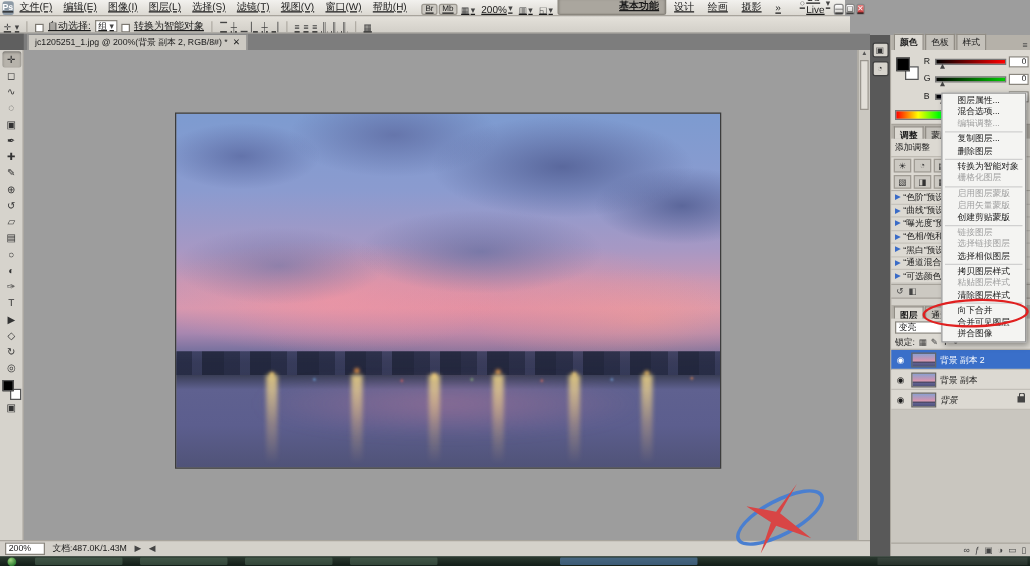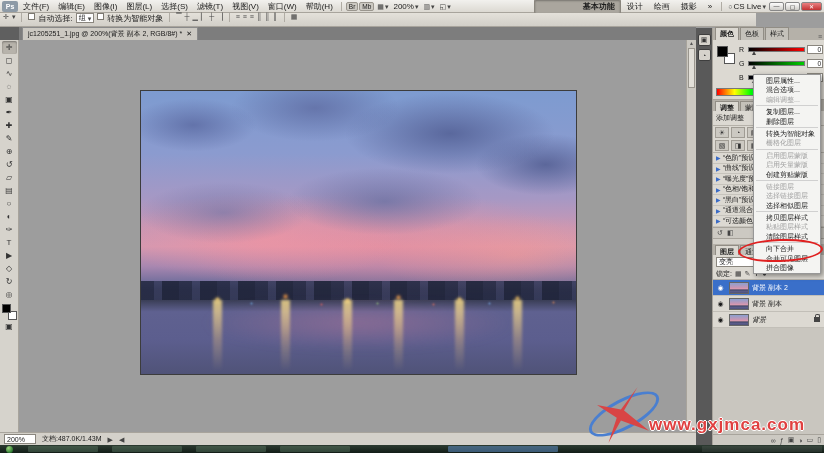--- a/index.html
+++ b/index.html
@@ -1,40 +1,40 @@
 <!DOCTYPE html>
 <html><head>
 <meta charset="utf-8">
 <style>
   * { margin:0; padding:0; box-sizing:border-box; }
   body { background:#666; font-family:"Liberation Sans","DejaVu Sans",sans-serif; }
   .root { position:relative; width:824px; height:453px; overflow:hidden; background:#9d9d9d;
           font-size:8px; color:#1a1a1a; }
 
   
-  .menubar { position:absolute; left:0; top:0; width:824px; height:13px;
+  .menubar { position:absolute; left:0; top:0; width:676px; height:13px;
              background:linear-gradient(#f2f1ee,#dcd9d2); border-bottom:1px solid #a8a49c;
-             display:flex; align-items:center; padding:0 2px; gap:1px; }
+             display:flex; align-items:flex-end; padding:0 2px; gap:1px;text-decoration:underline; }
   .pslogo { width:16px; height:11px; background:#8d9aa6; color:#fff; font-weight:bold;
             font-size:7px; display:flex; align-items:center; justify-content:center; border-radius:2px; }
   .mi { padding:1px 4px; white-space:nowrap; cursor:default; }
   .sep-v { width:1px; height:9px; background:#b0aca4; margin:0 3px; }
   .badge { border:1px solid #9a968e; background:#ccc9c2; border-radius:2px; padding:0 2px;
            font-size:6.5px; height:9px; display:flex; align-items:center; }
   .ddico { display:flex; align-items:center; gap:1px; padding:0 2px; }
   .ws { padding:1px 5px; border-radius:2px; white-space:nowrap; }
   .ws.active { background:#aaa69e; border:1px solid #8a867e; box-shadow:inset 0 1px 2px rgba(0,0,0,.3); font-weight:bold;padding-left:48px; }
   .winbtn { width:15px; height:9px; border:1px solid #888; border-radius:2px;
             background:linear-gradient(#fdfdfd,#cfcdc8); font-size:6px; display:flex;
             align-items:center; justify-content:center; }
   .winbtn.close { background:linear-gradient(#e98080,#c23232); color:#fff; width:21px; }
 
-  .optbar { position:absolute; left:0; top:13px; width:756px; height:14px;
+  .optbar { position:absolute; left:0; top:13px; width:680px; height:14px;
             background:linear-gradient(#e4e1da,#d2cfc8); border-bottom:1px solid #a8a49c;
-            display:flex; align-items:flex-start; padding:0 3px; gap:3px; }
+            display:flex; align-items:flex-end; padding:0 3px; gap:3px;text-decoration:underline; }
   .cb { width:7px; height:7px; border:1px solid #7c7870; background:#fff; }
   .dd { height:10px; background:#fff; border:1px solid #8a867e; display:flex; align-items:center;
         padding:0 2px; gap:2px; font-size:7px; }
   .tinyico { font-size:7px; color:#444; line-height:1; }
 
   .tabstrip { position:absolute; left:0; top:27px; width:696px; height:13px; background:#7d7d7d; }
   .toolhead { position:absolute; left:0; top:27px; width:19px; height:13px; background:#5f5f5f; }
   .doctab { position:absolute; left:22px; top:27px; height:13px; background:#ccc9c2;
             border:1px solid #8a8a8a; border-bottom:none; display:flex; align-items:center;
             gap:4px; padding:0 5px; font-size:7px; white-space:nowrap; }
@@ -561,16 +561,15 @@
     <div class="taskitem" style="left:112px;width:70px"></div>
     <div class="taskitem" style="left:196px;width:70px"></div>
     <div class="taskitem" style="left:280px;width:70px"></div>
     <div class="taskitem blue" style="left:448px;width:110px"></div>
     <div class="tray"></div>
   </div>
 
   <div class="watermark">
     <div class="wm-ellipse"></div>
     <div class="wm-star"></div>
-    <div class="wm-url">www.gxjmca.com</div>
   </div>
 
 </div>
 
 </body></html>

